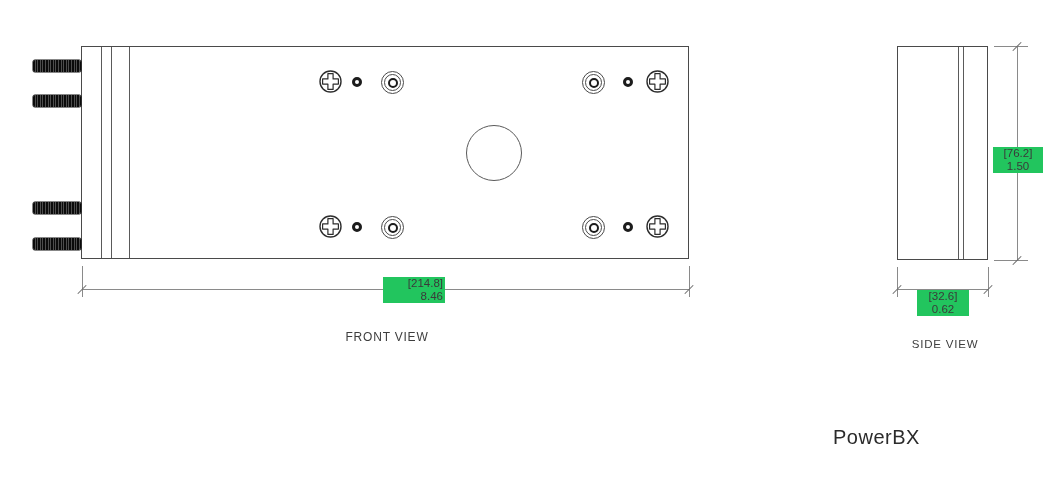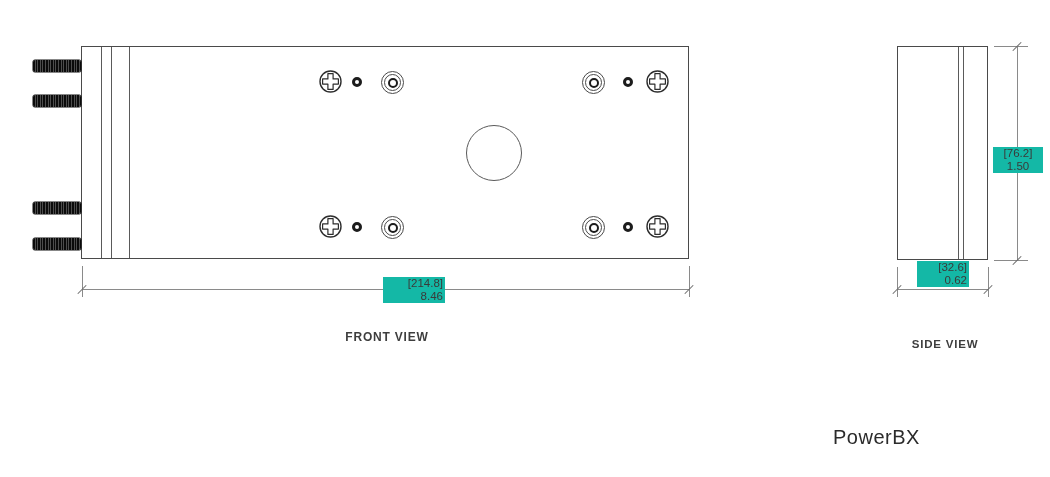--- a/index.html
+++ b/index.html
@@ -31,25 +31,25 @@
     border:1px solid #4a4a4a;border-radius:50%;box-sizing:border-box;
   }
   .grommet::after{
     content:"";position:absolute;left:5.5px;top:5.5px;width:10px;height:10px;
     border:2.8px solid #1c1c1c;border-radius:50%;box-sizing:border-box;background:#fff;
   }
   .hole-small{width:10px;height:10px;border:3px solid #1c1c1c;border-radius:50%;box-sizing:border-box;background:#fff;}
   .center-hole{width:56px;height:56px;border:1.2px solid #5a5a5a;border-radius:50%;box-sizing:border-box;}
   
   .dim-text{
-    background:#14b8a6;text-align:center;color:#3a3a3a;
+    background:#22c55e;text-align:center;color:#3a3a3a;
     font-size:11.5px;line-height:1.15;padding:0 2px;white-space:nowrap;
   }
   .view-label{
-    color:#3e3e3e;font-size:12px;letter-spacing:0.8px;text-align:center;white-space:nowrap;font-weight:bold;
+    color:#3e3e3e;font-size:12px;letter-spacing:0.8px;text-align:center;white-space:nowrap;
   }
   .part-title{
     color:#2b2b2b;font-size:25px;letter-spacing:1px;white-space:pre;
   }
   .brand-label{
     color:#2b2b2b;font-size:20px;letter-spacing:0.5px;white-space:pre;
   }
 </style>
 </head>
 <body>
@@ -126,21 +126,21 @@
     <div class="abs dim-text" style="left:993px;top:147px;width:46px;">
       <div>[76.2]</div>
       <div>1.50</div>
     </div>
 
     <div class="abs dline-v" style="left:897px;top:267px;height:30px;"></div>
     <div class="abs dline-v" style="left:988px;top:267px;height:30px;"></div>
     <div class="abs dline-h" style="left:897px;top:289px;width:91px;"></div>
     <div class="abs tick" style="left:891px;top:289px;"></div>
     <div class="abs tick" style="left:982px;top:289px;"></div>
-    <div class="abs dim-text" style="left:917px;top:261px;width:48px;text-align:right;">
+    <div class="abs dim-text" style="left:917px;top:290px;width:48px;">
       <div>[32.6]</div>
       <div>0.62</div>
     </div>
 
     <div class="abs view-label" style="left:885px;top:338px;width:120px;font-size:11.5px;">SIDE VIEW</div>
   </div>
 
   <div class="abs brand-label" style="left:833px;top:426px;">PowerBX</div>
 
 </div>

